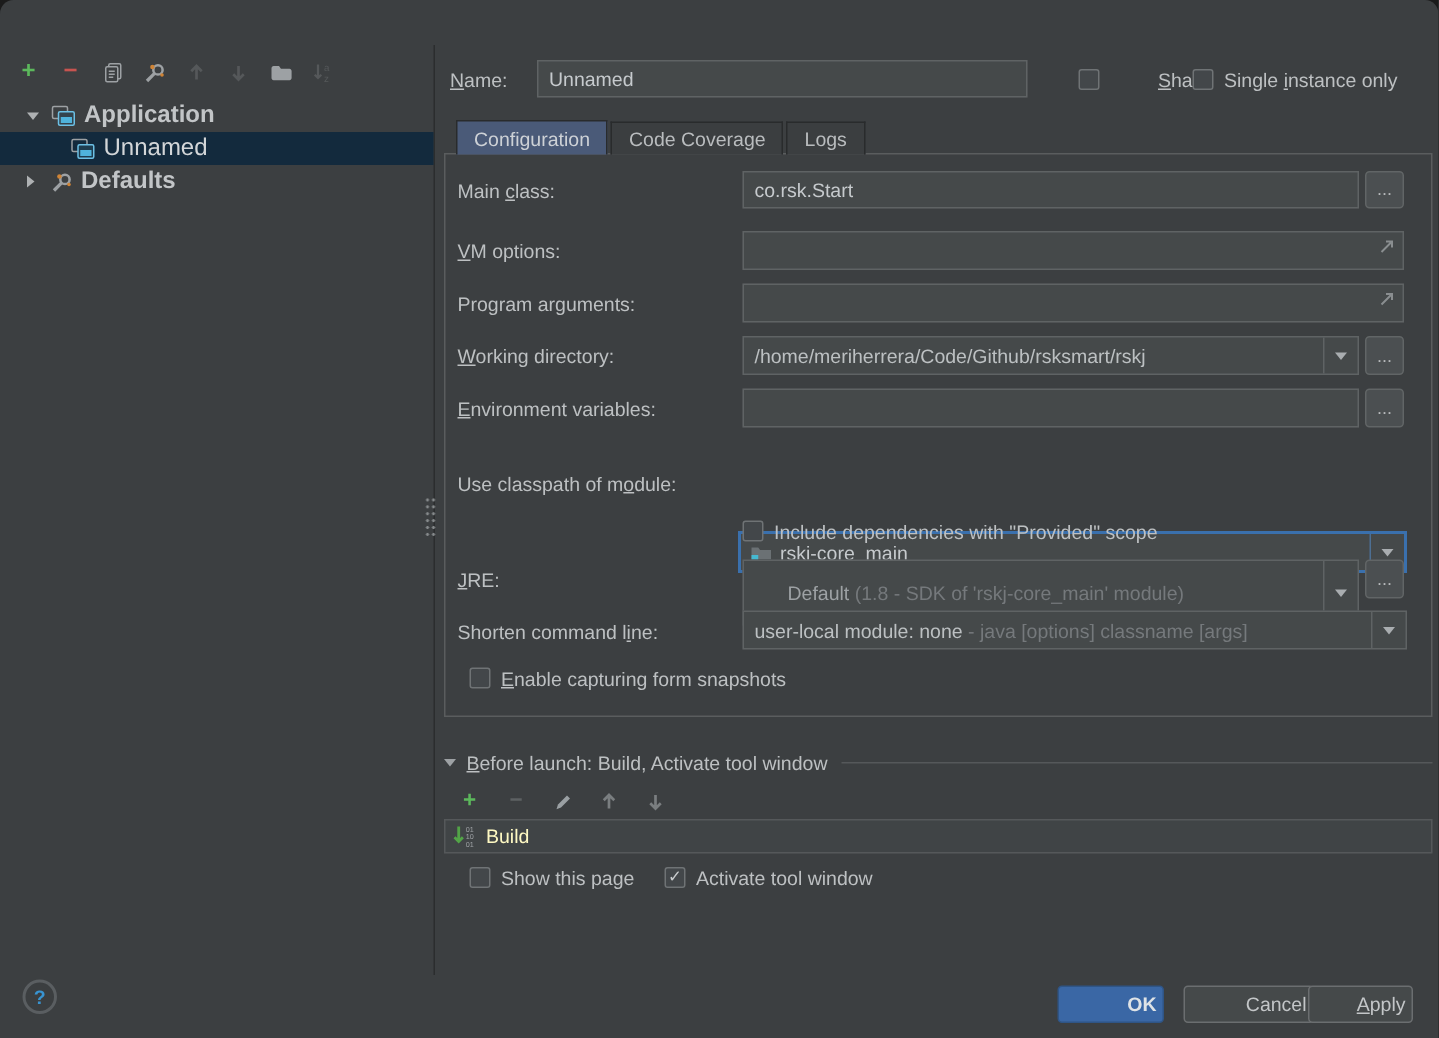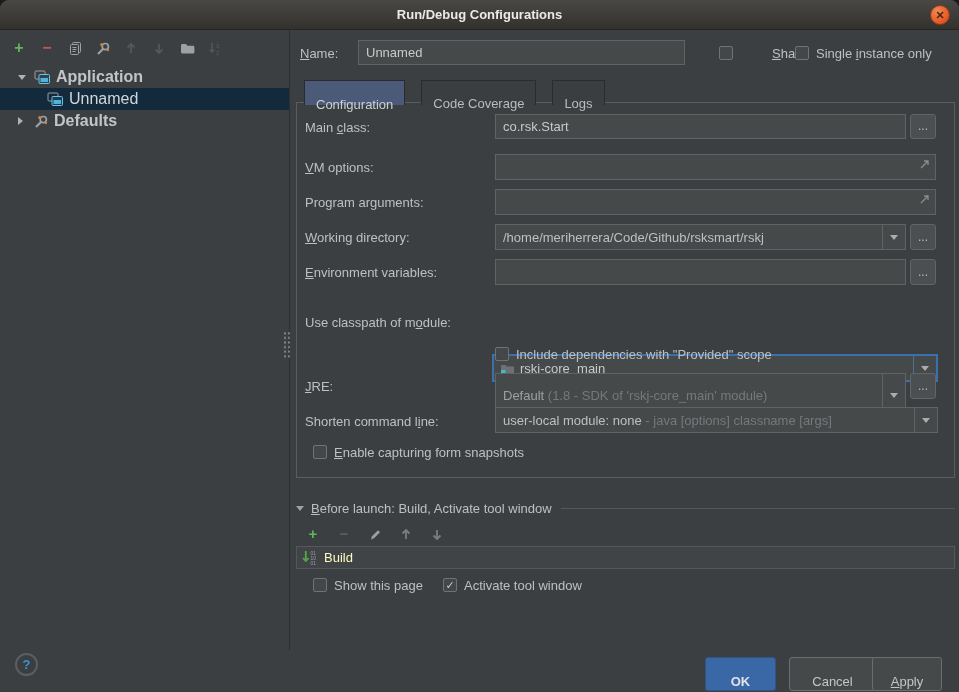--- a/index.html
+++ b/index.html
@@ -59,63 +59,57 @@
   .dd-tri { width:0; height:0; border-left:4px solid transparent; border-right:4px solid transparent;
     border-top:5px solid #a9adb0; }
   .dots-btn { position:absolute; background:#4b4f51; border:1px solid #616566; color:#b6b9bb;
     font-size:12px; text-align:center; line-height:21px; border-radius:3px;
     font-family:inherit; padding:0; }
   .expand-wrap { position:absolute; width:12px; height:12px; }
 
   
   
   .tabs { position:absolute; left:304px; top:80px; display:flex; align-items:flex-end; z-index:3; }
-  .tab { height:22px; line-height:21px; padding:12px 11px; font-size:13px; color:#b9bcbe;
-    background:#3b3e40; border:1px solid #292b2c; border-bottom:none; margin-right:16px; }
+  .tab { height:22px; line-height:21px; padding:0 11px; font-size:13px; color:#b9bcbe;
+    background:#3b3e40; border:1px solid #292b2c; border-bottom:none; margin-right:2px; }
   .tab.active { height:23px; line-height:23px; background:#4a5a78; color:#cdd1d6; }
   .tab-panel { position:absolute; left:296px; top:102px; width:659px; height:376px;
     border:1px solid #5a5d5e; z-index:1; }
 
   
   .bl-header { position:absolute; left:296px; top:501px; width:659px; display:flex;
     align-items:center; }
   .bl-header .tri-down { margin-right:7px; border-top-color:#9da1a4; }
   .bl-header .hline { flex:1; height:1px; background:#55585a; margin-left:9px; }
   .bl-toolbar { position:absolute; left:304px; top:525px; display:flex; gap:13px; align-items:center; height:18px; }
   .bl-list { position:absolute; left:296px; top:546px; width:659px; height:23px;
     background:#404446; border:1px solid #55585a; display:flex; align-items:center;
     font-size:13px; color:#fef9c3; }
 
   
   .help-btn { position:absolute; left:15px; top:653px; width:23px; height:23px; border-radius:50%;
     background:#3b3e40; border:2px solid #5a5e61; color:#3894d2; font-weight:bold;
     font-size:13px; text-align:center; line-height:19px; font-family:inherit; padding:0; }
   .btn { position:absolute; height:25px; font-size:13px; font-family:inherit; border-radius:3px;
-    text-align:center; padding:16px; }
+    text-align:right; padding:4px; }
   .btn-ok { left:705px; top:657px; width:71px; background:#3a67a5; border:1px solid #2f5586;
     color:#dfe3e6; font-weight:bold; }
   .btn-plain { background:#45494a; border:1px solid #6b6e70; color:#c3c6c8; }
   .btn-cancel { left:789px; top:657px; width:87px; }
   .btn-apply { left:872px; top:657px; width:70px; }
 
   svg { display:block; }
   .gray-txt { color:#9da1a4; }
   .dim-txt { color:#75797c; }
 </style>
 </head>
 <body>
 
 <div class="window">
 
-  <div class="titlebar">
-    <div class="title">Run/Debug Configurations</div>
-    <div class="close-btn">
-      <span>✕</span>
-    </div>
-  </div>
 
   <div class="left-panel">
     <div class="lp-toolbar">
       <div class="tbtn glyph-add">
           <span>+</span>
         </div>
       <div class="tbtn glyph-remove">
           <span>−</span>
         </div>
       <div class="tbtn">
@@ -247,21 +241,21 @@
     <span class="val" style="padding-left:5px;">rskj-core_main</span>
     <span class="dd" style="border-left-color:#4d6f93;">
         <span class="dd-tri"></span>
       </span>
   </div>
 
   <div class="checkbox" style="left:495px; top:347px;"></div>
   <div class="lbl" style="left:516px; top:347px;">Include dependencies with "Provided" scope</div>
 
   <div class="lbl" style="left:305px; top:379px;"><span></span><u>J</u><span>RE:</span></div>
-  <div class="combo" style="left:495px; top:373px; width:411px; height:44px;">
+  <div class="combo" style="left:495px; top:373px; width:411px; height:44px;padding-left:22px;">
     <span class="val"><span class="gray-txt">Default</span><span class="dim-txt"> (1.8 - SDK of 'rskj-core_main' module)</span></span>
     <span class="dd">
         <span class="dd-tri"></span>
       </span>
   </div>
   <button class="dots-btn" style="left:910px; top:373px; width:26px; height:26px;">...</button>
 
   <div class="lbl" style="left:305px; top:414px;"><span>Shorten command l</span><u>i</u><span>ne:</span></div>
   <div class="combo" style="left:495px; top:407px; width:443px; height:26px;">
     <span class="val"><span>user-local module: none</span><span class="dim-txt"> - java [options] classname [args]</span></span>

